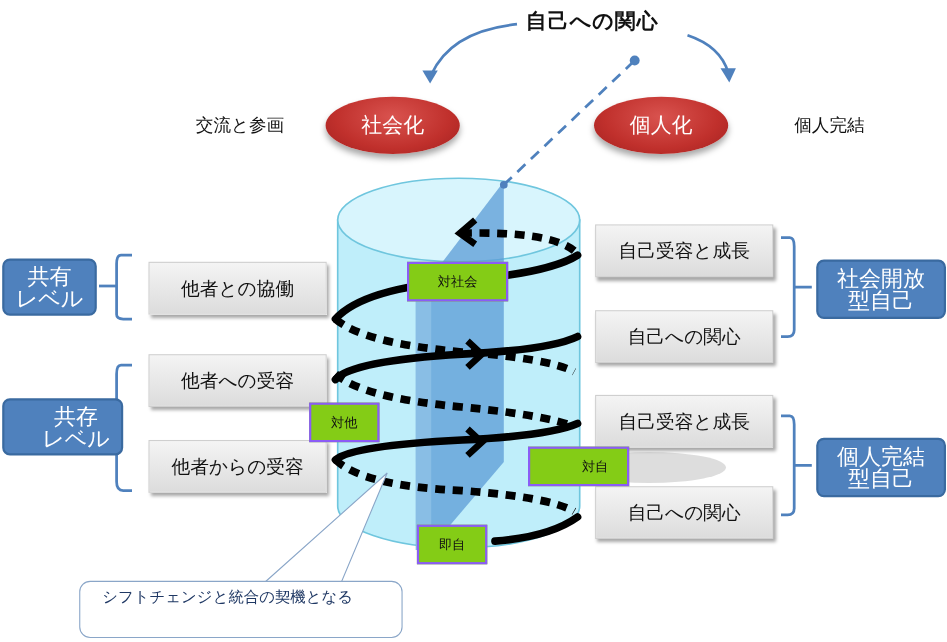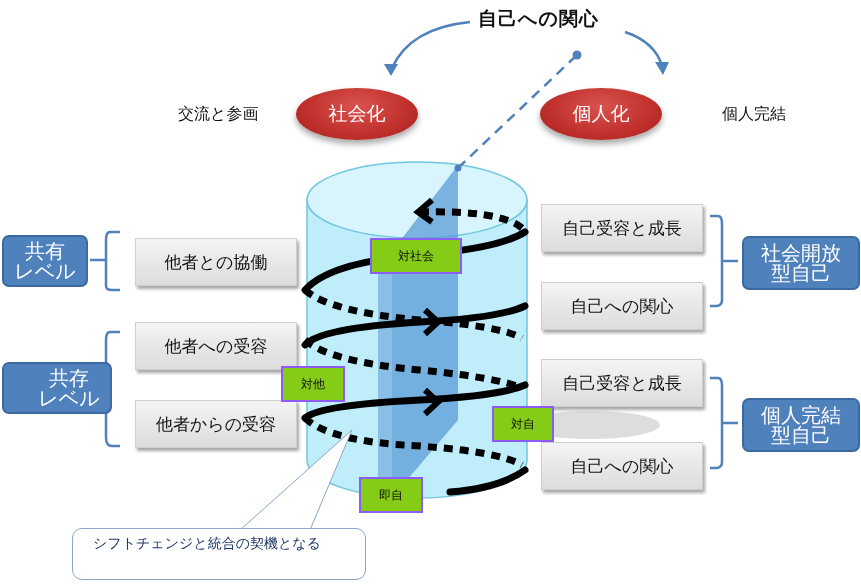--- a/index.html
+++ b/index.html
@@ -108,18 +108,18 @@
   <span>社会開放</span>
   <span>型自己</span>
 </div>
 <div class="abs bbox" style="left:742px;top:398px;width:114px;height:50px;">
   <span>個人完結</span>
   <span>型自己</span>
 </div>
 
 <div class="abs wbox" style="left:370px;top:238px;width:88px;height:32px;">対社会</div>
 <div class="abs wbox" style="left:281px;top:366px;width:60px;height:32px;">対他</div>
-<div class="abs wbox" style="left:492px;top:406px;width:58px;height:32px;">対自</div>
-<div class="abs wbox" style="left:359px;top:477px;width:60px;height:32px;font-family:Liberation Serif, serif;">即自</div>
+<div class="abs wbox" style="left:480px;top:406px;width:58px;height:32px;padding-left:30px;">対自</div>
+<div class="abs wbox" style="left:379px;top:477px;width:60px;height:32px;font-family:Liberation Serif, serif;">即自</div>
 
 <div class="abs callout" style="left:72px;top:528px;width:272px;height:42px;">
   <div style="padding-left:10px;">シフトチェンジと統合の契機となる</div>
 </div>
 
 </body></html>

